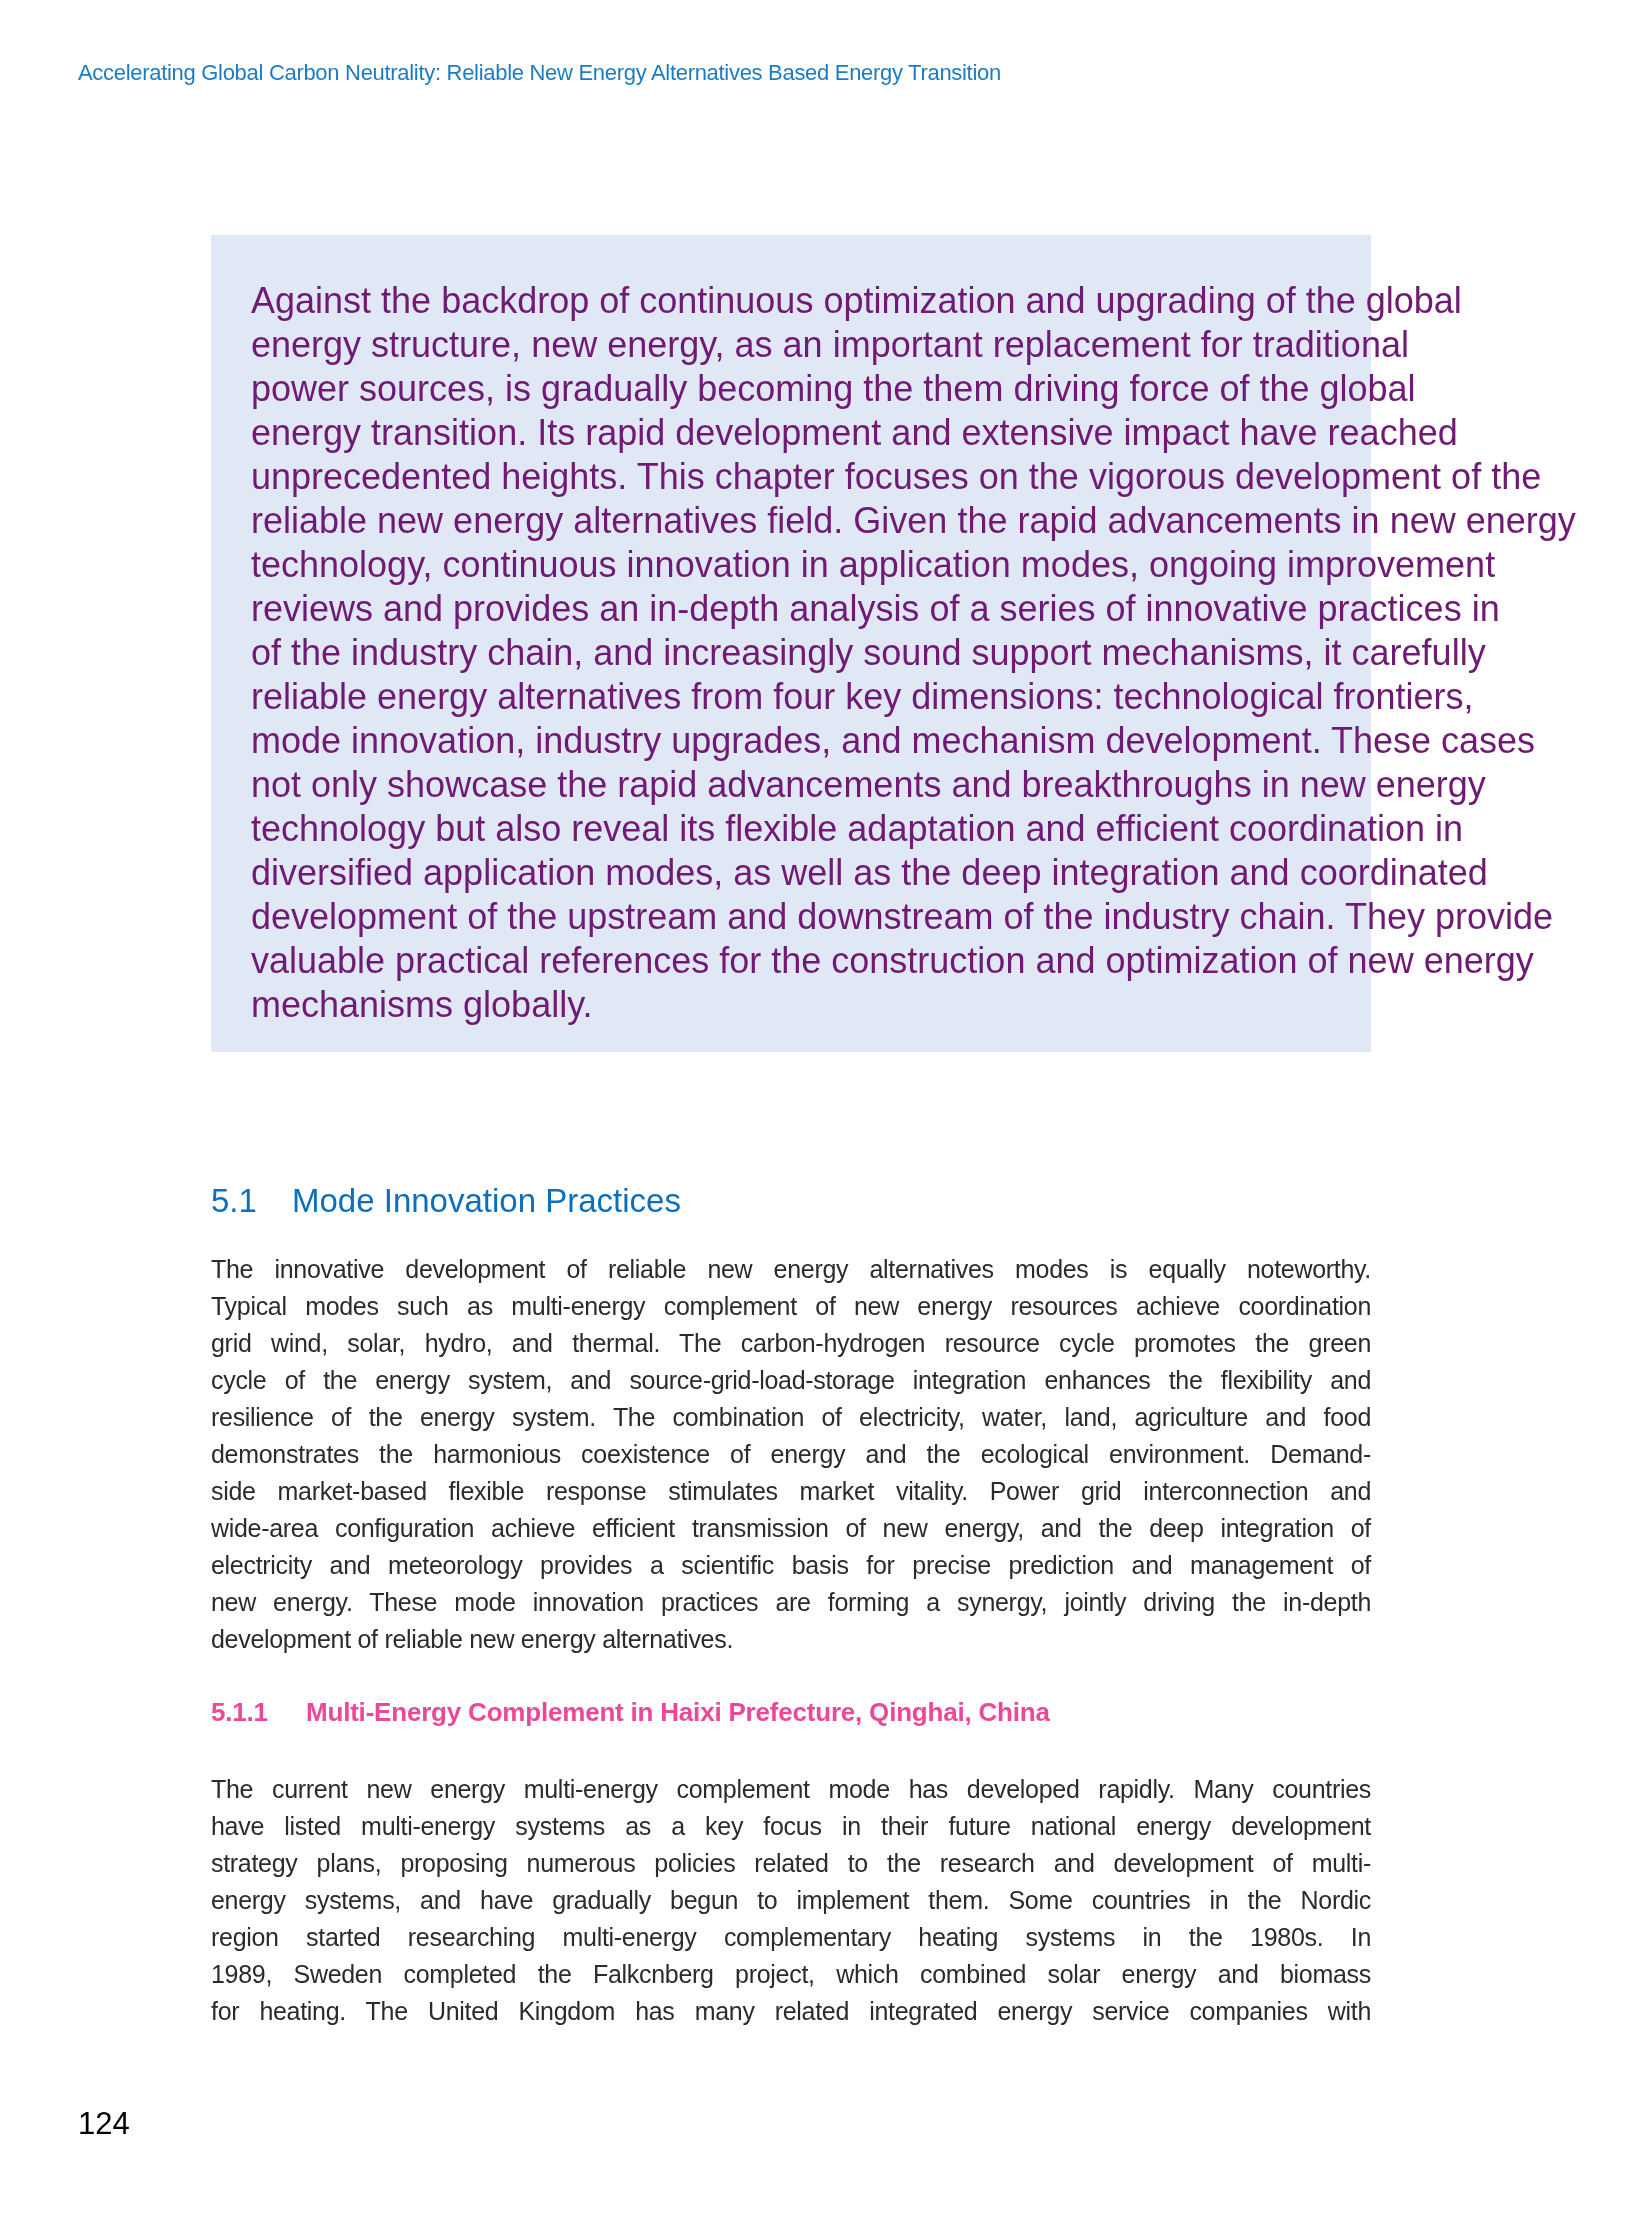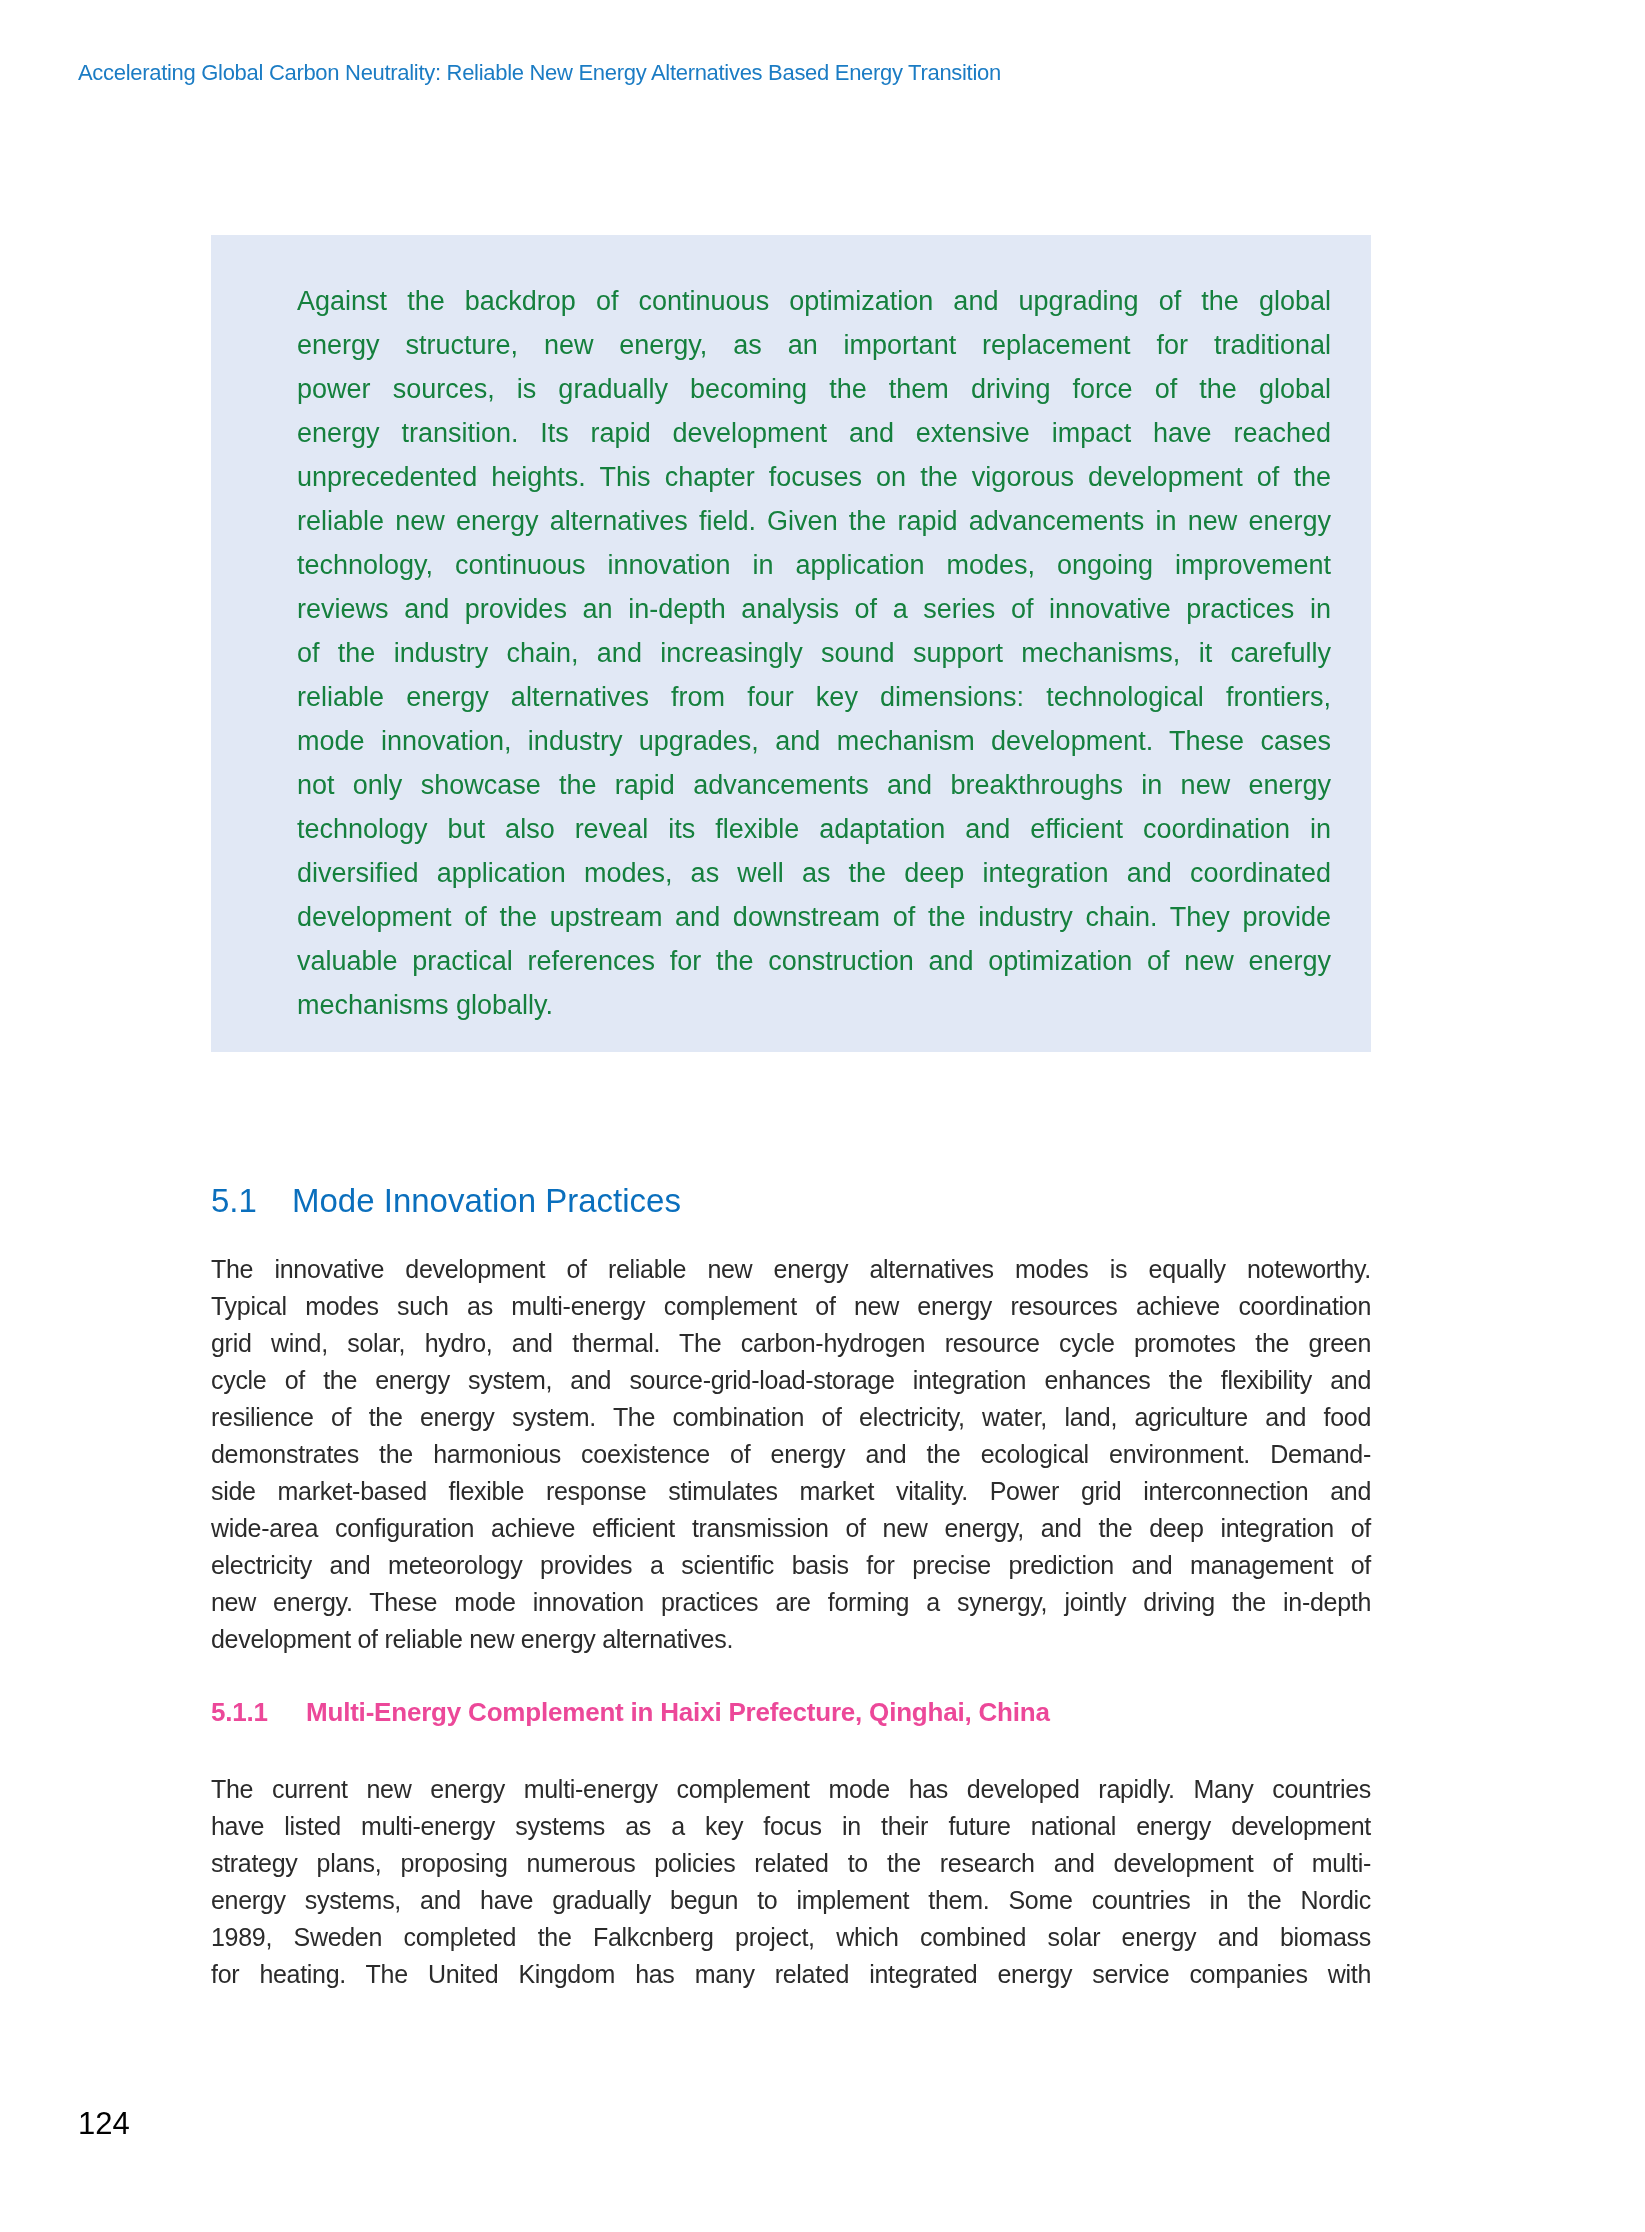--- a/index.html
+++ b/index.html
@@ -10,22 +10,22 @@
   .running-header {
     position: absolute; left: 78px; top: 60px;
     font-size: 22px; line-height: 26px; color: #1b7cc4;
     letter-spacing: -0.3px; white-space: nowrap;
   }
   .intro-box {
     position: absolute; left: 211px; top: 235px; width: 1160px; height: 817px;
     background: #e1e8f5; box-sizing: border-box; padding: 44px 40px 0 40px;
   }
   .intro-line {
-    font-size: 27px; line-height: 44px; height: 44px; color: #15803d;
-    text-align: justify; text-align-last: justify; white-space: nowrap; overflow: visible; margin-left: 46px;
+    font-size: 36px; line-height: 44px; height: 44px; color: #701a75;
+    text-align: justify; text-align-last: justify; white-space: nowrap; overflow: visible;
   }
   .intro-line.last { text-align-last: left; }
   .section-heading {
     position: absolute; left: 211px; top: 1181px;
     font-size: 33px; line-height: 40px; color: #0a6fbd; font-weight: 500; white-space: nowrap;
   }
   .section-heading .num { display: inline-block; width: 81px; }
   .body-para { position: absolute; left: 211px; width: 1160px; }
   .body-line {
     font-size: 25px; line-height: 37px; height: 37px; color: #2b2b2b;
@@ -89,18 +89,19 @@
 
 <h3 class="subsection-heading" style="margin:0;">
   <span class="num">5.1.1</span><span>Multi-Energy Complement in Haixi Prefecture, Qinghai, China</span>
 </h3>
 
 <div class="body-para" style="top:1771px;">
   <div class="body-line">The current new energy multi-energy complement mode has developed rapidly. Many countries</div>
   <div class="body-line">have listed multi-energy systems as a key focus in their future national energy development</div>
   <div class="body-line">strategy plans, proposing numerous policies related to the research and development of multi-</div>
   <div class="body-line">energy systems, and have gradually begun to implement them. Some countries in the Nordic</div>
+  <div class="body-line">region started researching multi-energy complementary heating systems in the 1980s. In</div>
   <div class="body-line">1989, Sweden completed the Falkcnberg project, which combined solar energy and biomass</div>
   <div class="body-line">for heating. The United Kingdom has many related integrated energy service companies with</div>
 </div>
 
 <div class="page-number">124</div>
 
 
 </body></html>

